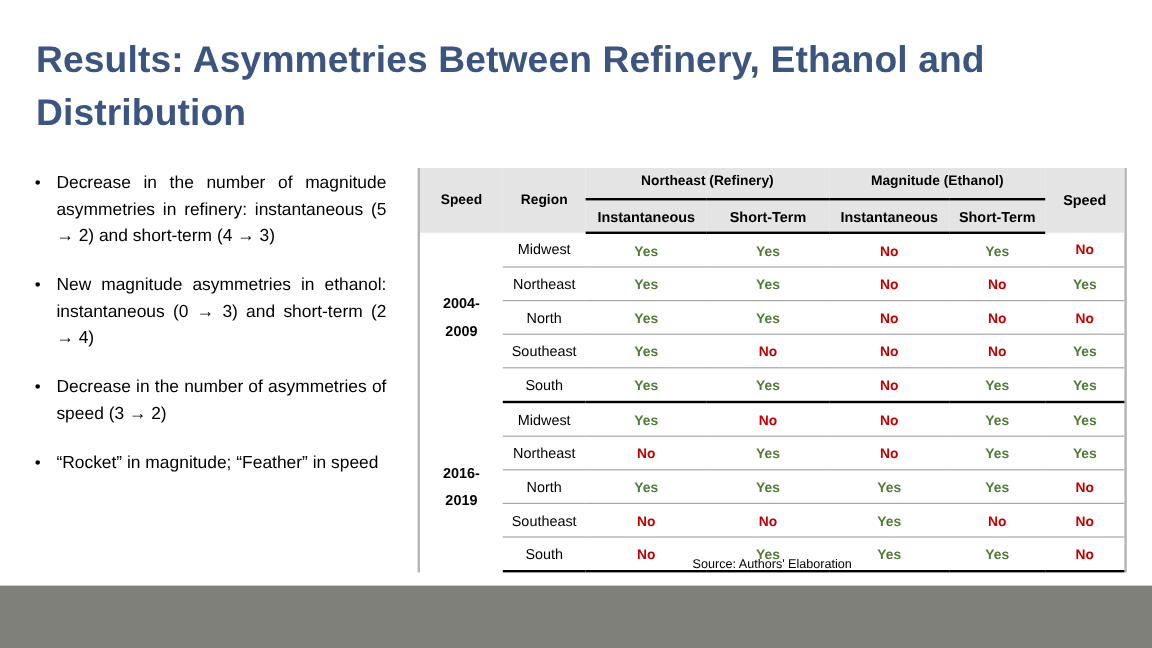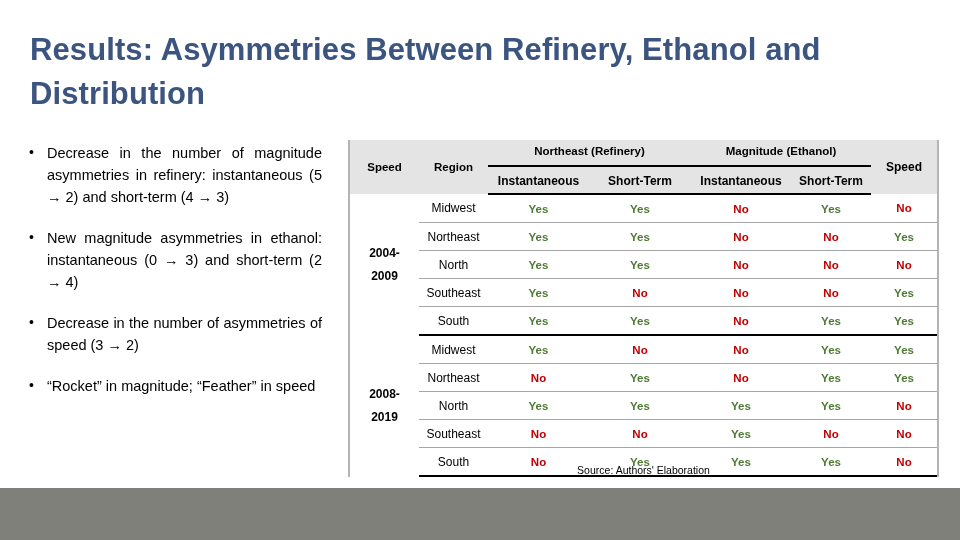--- a/index.html
+++ b/index.html
@@ -250,21 +250,21 @@
         <tr class="block-end">
           <td class="region">South</td>
           <td><span class="val yes" style="color: rgb(78, 122, 53);">Yes</span></td>
           <td><span class="val yes" style="color: rgb(78, 122, 53);">Yes</span></td>
           <td><span class="val no" style="color: rgb(192, 0, 0);">No</span></td>
           <td><span class="val yes" style="color: rgb(78, 122, 53);">Yes</span></td>
           <td><span class="val yes" style="color: rgb(78, 122, 53);">Yes</span></td>
         </tr>
         <tr class="sep">
           <td class="period" rowspan="5">
-            <div>2008-</div>
+            <div>2016-</div>
             <div>2019</div>
           </td>
           <td class="region">Midwest</td>
           <td><span class="val yes" style="color: rgb(78, 122, 53);">Yes</span></td>
           <td><span class="val no" style="color: rgb(192, 0, 0);">No</span></td>
           <td><span class="val no" style="color: rgb(192, 0, 0);">No</span></td>
           <td><span class="val yes" style="color: rgb(78, 122, 53);">Yes</span></td>
           <td><span class="val yes" style="color: rgb(78, 122, 53);">Yes</span></td>
         </tr>
         <tr class="sep">

